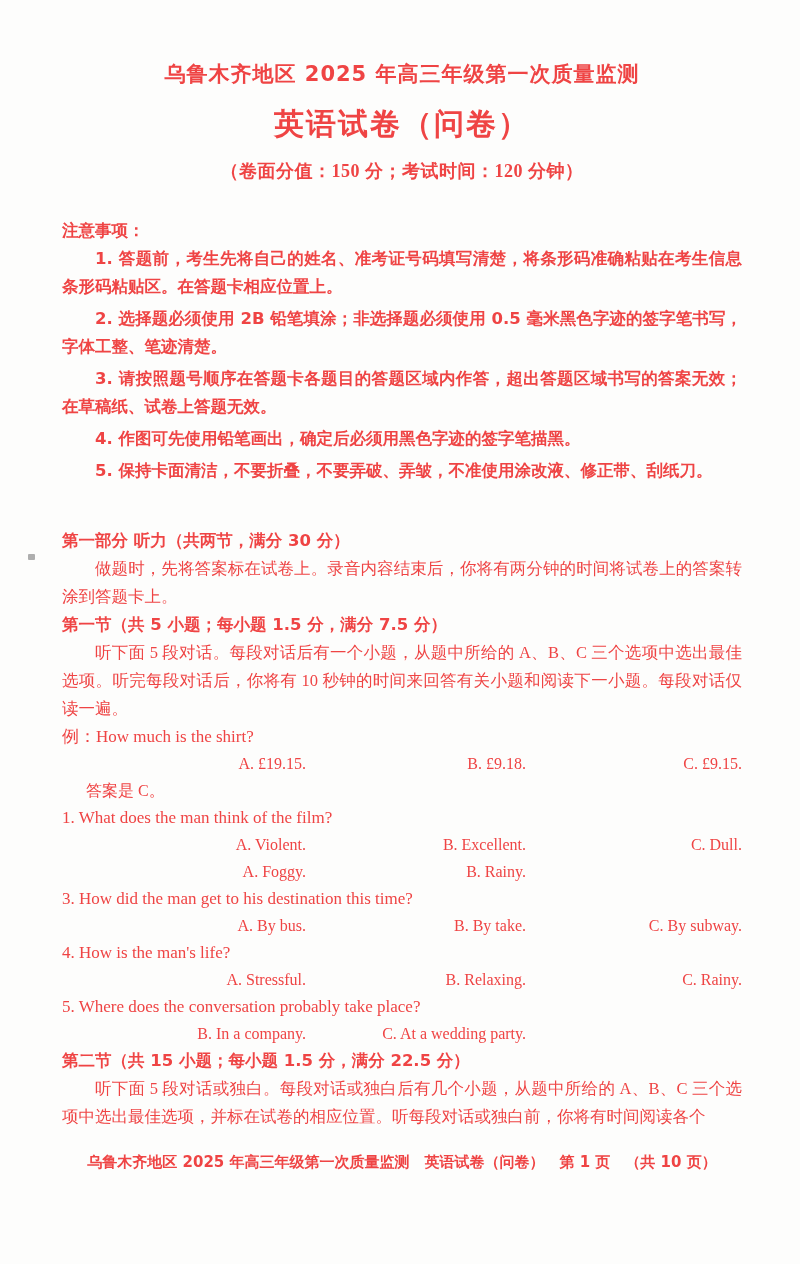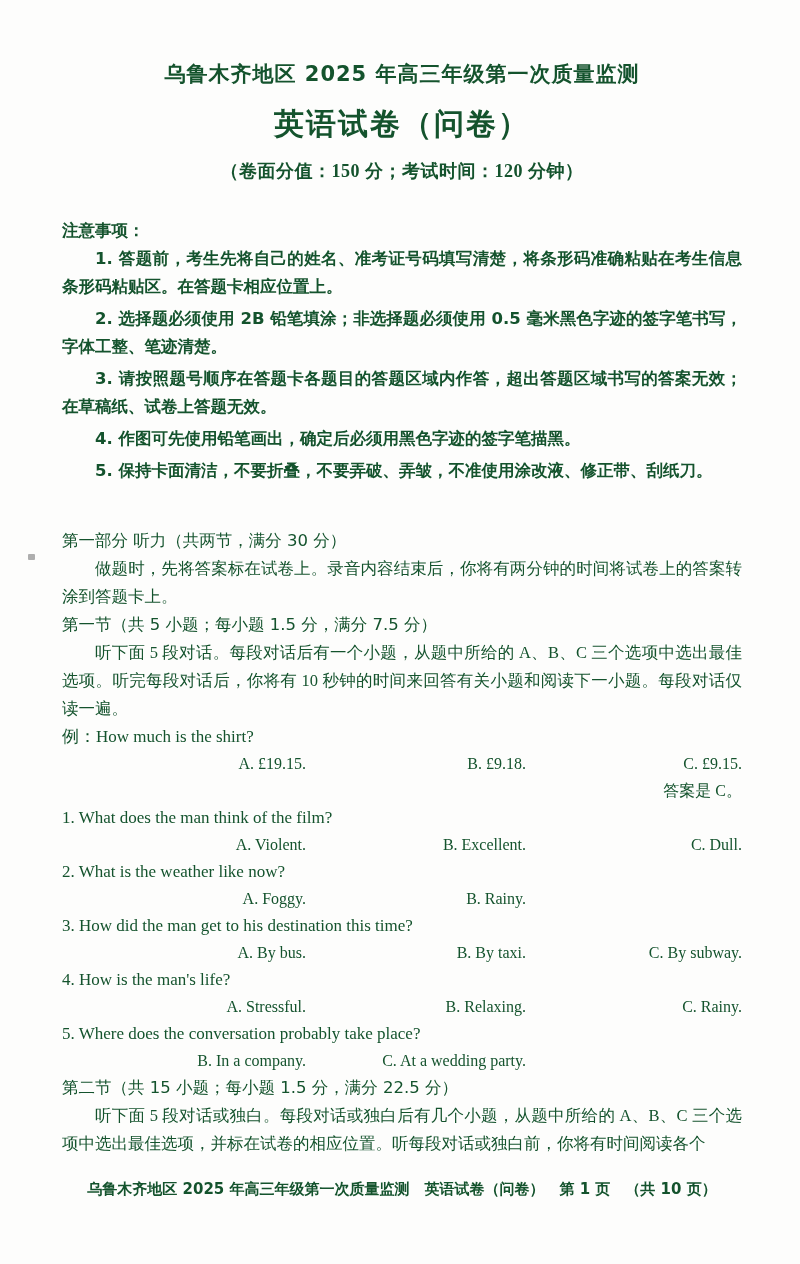--- a/index.html
+++ b/index.html
@@ -6,21 +6,21 @@
     margin: 0;
     padding: 0;
     background: #e8e8e8;
   }
   .page {
     position: relative;
     width: 800px;
     height: 1264px;
     margin: 0 auto;
     background: #fdfdfc;
-    color: #14532d;
+    color: #ef4444;
     overflow: hidden;
     font-family: "Liberation Serif", "DejaVu Serif", serif;
     box-sizing: border-box;
     padding: 60px 58px 0 62px;
   }
   .exam-title {
     text-align: center;
     font-family: "DejaVu Sans", "Liberation Sans", sans-serif;
     font-weight: 700;
     font-size: 21px;
@@ -52,21 +52,21 @@
     margin: 0 0 4px 0;
     text-indent: 2em;
     font-family: "DejaVu Sans", "Liberation Sans", sans-serif;
     font-weight: 700;
     font-size: 16.5px;
     line-height: 28px;
     text-align: justify;
   }
   .part-heading, .section-heading {
     font-family: "DejaVu Sans", "Liberation Sans", sans-serif;
-    font-weight: 400;
+    font-weight: 700;
     font-size: 16.5px;
     line-height: 28px;
   }
   .part1-heading { margin-top: 42px; }
   p.intro {
     margin: 0;
     text-indent: 2em;
     font-size: 16.5px;
     line-height: 28px;
     text-align: justify;
@@ -81,21 +81,20 @@
     grid-template-columns: 220px 220px auto;
     padding-left: 24px;
     font-size: 16px;
     line-height: 27px;
     text-align: right;
   }
   .answer-line {
     padding-left: 24px;
     font-size: 16px;
     line-height: 27px;
-    text-align: right;
   }
   .footer-line {
     margin-top: 22px;
     text-align: center;
     font-family: "DejaVu Sans", "Liberation Sans", sans-serif;
     font-weight: 700;
     font-size: 15px;
   }
   .scan-artifact {
     position: absolute;
@@ -147,32 +146,31 @@
   <div>
     <div class="q-text">1. What does the man think of the film?</div>
     <div class="opt-row">
       <span>A. Violent.</span>
       <span>B. Excellent.</span>
       <span>C. Dull.</span>
     </div>
   </div>
 
   <div>
-    <div class="q-text">2. What is the weather like now?</div>
     <div class="opt-row">
       <span>A. Foggy.</span>
       <span>B. Rainy.</span>
     </div>
   </div>
 
   <div>
     <div class="q-text">3. How did the man get to his destination this time?</div>
     <div class="opt-row">
       <span>A. By bus.</span>
-      <span>B. By taxi.</span>
+      <span>B. By take.</span>
       <span>C. By subway.</span>
     </div>
   </div>
 
   <div>
     <div class="q-text">4. How is the man's life?</div>
     <div class="opt-row">
       <span>A. Stressful.</span>
       <span>B. Relaxing.</span>
       <span>C. Rainy.</span>

